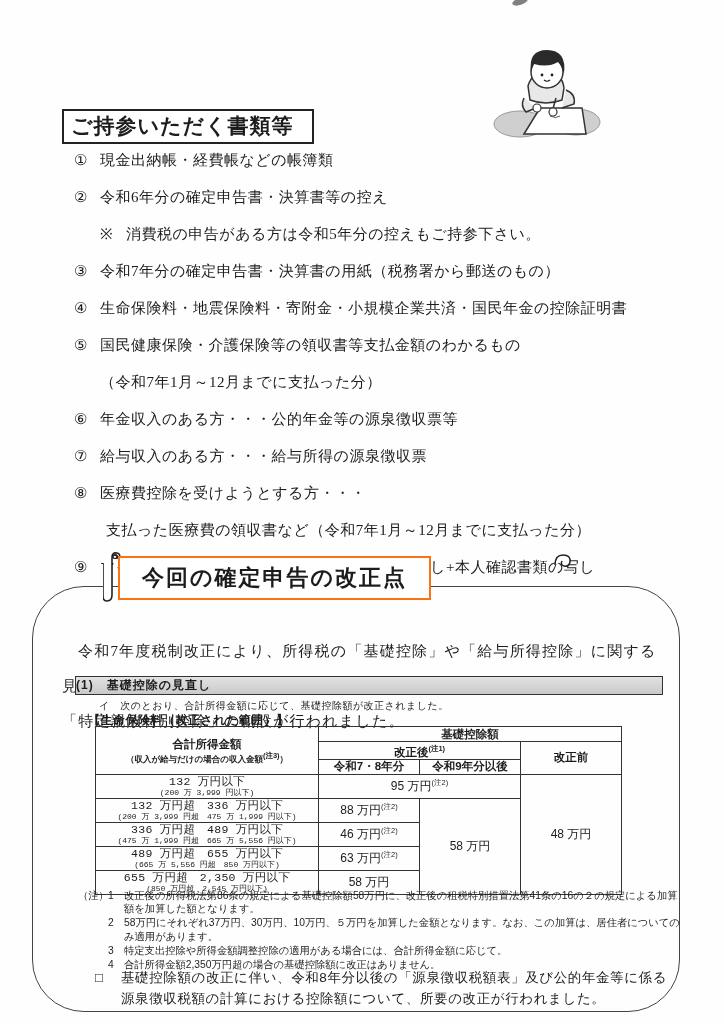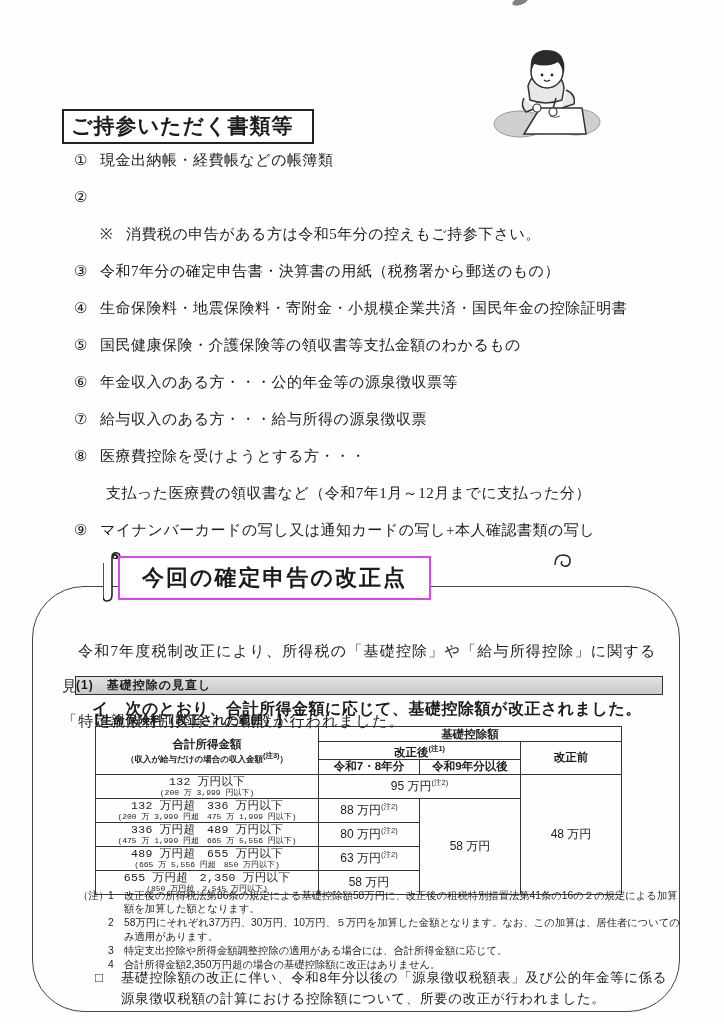--- a/index.html
+++ b/index.html
@@ -25,42 +25,42 @@
   .doc-line.indent2{padding-left:32px;}
   
   .illus{position:absolute;left:490px;top:46px;}
   
   .big-box{
     position:absolute;left:32px;top:586px;width:646px;height:424px;
     border:1.5px solid #444;border-radius:52px;background:transparent;
   }
   .banner{
     position:absolute;left:118px;top:556px;height:40px;
-    border:2px solid #d946ef;background:#fff;
+    border:2px solid #f97316;background:#fff;
     display:flex;align-items:center;padding:0 22px;
     font-size:22px;font-weight:bold;letter-spacing:2px;
     font-family:"Liberation Sans","DejaVu Sans",sans-serif;
   }
   .curl{position:absolute;}
   .curl.left{left:103px;top:551px;}
   .curl.right{left:553px;top:551px;}
   .intro{
     position:absolute;left:62px;top:634px;width:608px;
     font-size:15px;line-height:35px;letter-spacing:1.2px;
   }
   .sans{font-family:"Liberation Sans","DejaVu Sans",sans-serif;}
   .sec-head{
     position:absolute;left:75px;top:676px;width:586px;height:17px;
     border:1.2px solid #333;border-radius:0;
     background:linear-gradient(#e2e2e2,#c9c9c9);
     font-size:12px;font-weight:bold;line-height:17px;
     letter-spacing:1px;
   }
   .sec-lead{
-    position:absolute;left:92px;top:699px;font-size:16px;letter-spacing:.5px;font-weight:700;
+    position:absolute;left:99px;top:699px;font-size:10px;letter-spacing:.5px;font-weight:400;
   }
   .tbl-title{
     position:absolute;left:88px;top:712px;font-size:12px;font-weight:bold;letter-spacing:.5px;
   }
   table.kiso{
     position:absolute;left:95px;top:726px;width:527px;
     border-collapse:collapse;table-layout:fixed;
     border:1.6px solid #222;
     font-family:"Liberation Sans","DejaVu Sans",sans-serif;
     font-size:12px;color:#1c1c1c;
@@ -119,36 +119,41 @@
 
 <div class="title-box">ご持参いただく書類等</div>
 
 <div class="doc-list">
   <div class="doc-line">
       <span class="mk">①</span>
       <span>現金出納帳・経費帳などの帳簿類</span>
     </div>
   <div class="doc-line">
       <span class="mk">②</span>
+      <span>令和6年分の確定申告書・決算書等の控え</span>
     </div>
   <div class="doc-line indent1">
       <span class="mk">※</span>
       <span>消費税の申告がある方は令和5年分の控えもご持参下さい。</span>
     </div>
   <div class="doc-line">
       <span class="mk">③</span>
       <span>令和7年分の確定申告書・決算書の用紙（税務署から郵送のもの）</span>
     </div>
   <div class="doc-line">
       <span class="mk">④</span>
       <span>生命保険料・地震保険料・寄附金・小規模企業共済・国民年金の控除証明書</span>
     </div>
   <div class="doc-line">
       <span class="mk">⑤</span>
       <span>国民健康保険・介護保険等の領収書等支払金額のわかるもの</span>
+    </div>
+  <div class="doc-line">
+      <span class="mk"></span>
+      <span>（令和7年1月～12月までに支払った分）</span>
     </div>
   <div class="doc-line">
       <span class="mk">⑥</span>
       <span>年金収入のある方・・・公的年金等の源泉徴収票等</span>
     </div>
   <div class="doc-line">
       <span class="mk">⑦</span>
       <span>給与収入のある方・・・給与所得の源泉徴収票</span>
     </div>
   <div class="doc-line">
@@ -221,21 +226,21 @@
       <div class="range-paren">(200 万 3,999 円超　475 万 1,999 円以下)</div>
     </td>
     <td class="val thickL"><span>88 万円</span><sup>(注2)</sup></td>
     <td class="val thickR" rowspan="4">58 万円</td>
   </tr>
   <tr>
     <td class="range-cell">
       <div class="range-main">336 万円超　489 万円以下</div>
       <div class="range-paren">(475 万 1,999 円超　665 万 5,556 円以下)</div>
     </td>
-    <td class="val thickL"><span>80 万円</span><sup>(注2)</sup></td>
+    <td class="val thickL"><span>46 万円</span><sup>(注2)</sup></td>
   </tr>
   <tr>
     <td class="range-cell">
       <div class="range-main">489 万円超　655 万円以下</div>
       <div class="range-paren">(665 万 5,556 円超　850 万円以下)</div>
     </td>
     <td class="val thickL"><span>63 万円</span><sup>(注2)</sup></td>
   </tr>
   <tr>
     <td class="range-cell">

